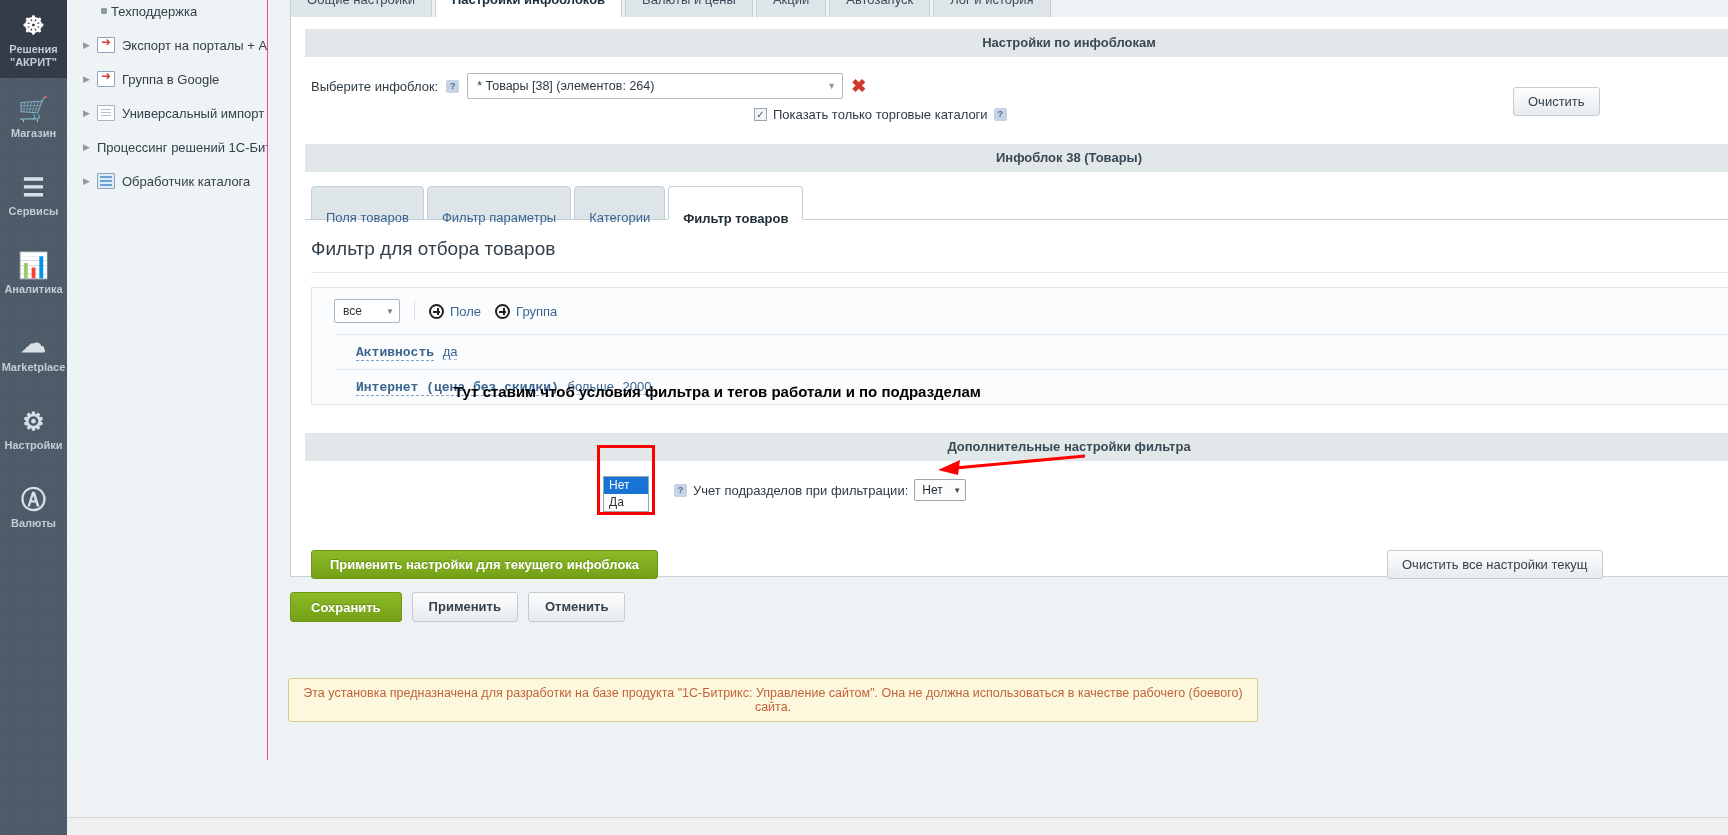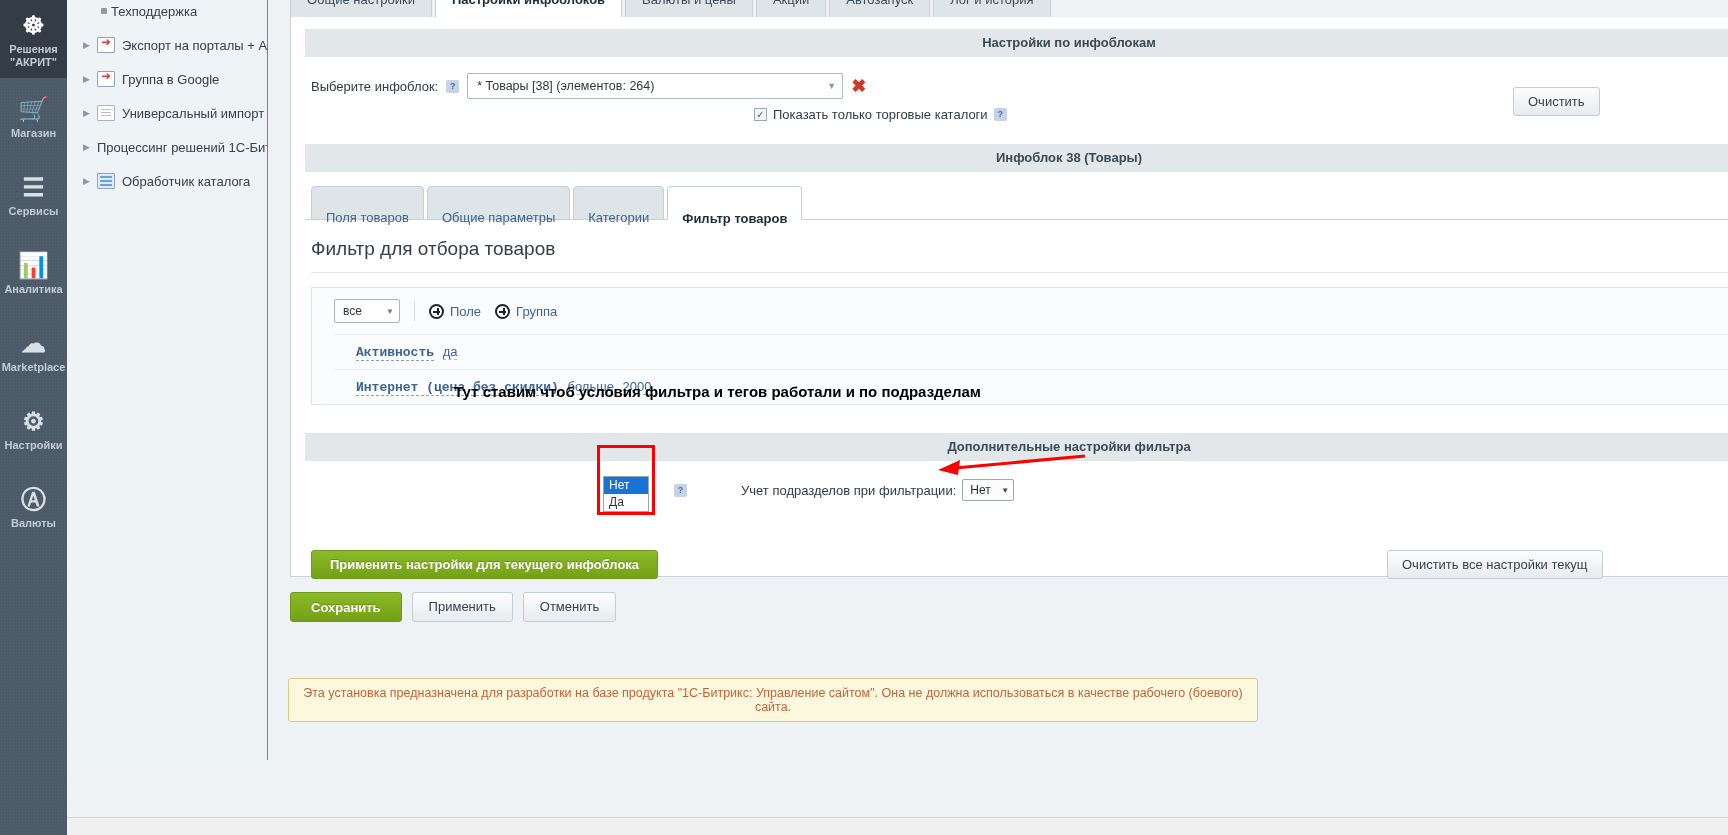--- a/index.html
+++ b/index.html
@@ -209,21 +209,21 @@
   .band2 {
     margin:12px 14px 0 14px; background:#e2e8ea;
     height:28px; line-height:28px; text-align:center;
     color:#3a4a55; font-size:13px; font-weight:bold;
   }
 
   .row-sub {
     display:flex; align-items:center; gap:6px; justify-content:flex-start;
     padding:18px 0 0 0; margin-left:383px;
   }
-  .sub-label { font-size:13px; color:#2f3c46;margin-left:48px; }
+  .sub-label { font-size:13px; color:#2f3c46; }
   .sub-select {
     width:52px; height:22px; border:1px solid #9aa6b0; background:#fcfcfc; border-radius:2px;
     display:flex; align-items:center; padding:0 4px 0 7px; font-size:12px; color:#1f2b34;
     cursor:pointer; position:relative;
   }
   .sub-select .val { flex:1; }
   .sub-select .caret { font-size:8px; color:#444; }
   #sub-options {
     position:absolute; left:603px; top:476px; width:46px;
     border:1px solid #9aa6b0; background:#fff; z-index:15;
@@ -244,21 +244,21 @@
     cursor:pointer;
   }
   #apply-row { position:absolute; left:20px; top:533px; }
   #clear-btn { position:absolute; left:1096px; top:533px; }
   #preview-btn { position:absolute; left:1222px; top:70px; }
 
   #bottom-bar {
     position:absolute; left:22px; top:592px; display:flex; gap:10px; align-items:center;
   }
   #bottom-bar .btn-green { height:30px; line-height:29px; padding:0 20px; }
-  #bottom-bar .btn-grey { height:30px; line-height:28px; padding:0 16px; }
+  #bottom-bar .btn-grey { height:30px; line-height:28px; padding:0 16px;font-weight:bold; }
 
   #note {
     position:absolute; left:288px; top:678px; width:970px; height:44px;
     background:#fbf8dd; border:1px solid #d8c98a; border-radius:3px;
     display:flex; align-items:center; justify-content:center;
     color:#c4623a; font-size:12.5px; text-align:center; padding:0 14px;
   }
 
   #hscroll {
     position:absolute; left:0; top:817px; width:1728px; height:18px;
@@ -372,21 +372,21 @@
     </div>
 
     <div id="preview-btn">
       <span class="btn-grey">Очистить</span>
     </div>
 
     <div class="band" style="margin-top:22px;">Инфоблок 38 (Товары)</div>
 
     <div id="inner-tabs">
       <div class="itab">Поля товаров</div>
-      <div class="itab">Общие параметры</div>
+      <div class="itab">Фильтр параметры</div>
       <div class="itab">Категории</div>
       <div class="itab active">Фильтр товаров</div>
     </div>
     <div id="inner-tabs-line"></div>
 
     <div class="sect-title">Фильтр для отбора товаров</div>
     <div class="hr-soft"></div>
 
     <div class="filter-box">
       <div class="filter-head">

